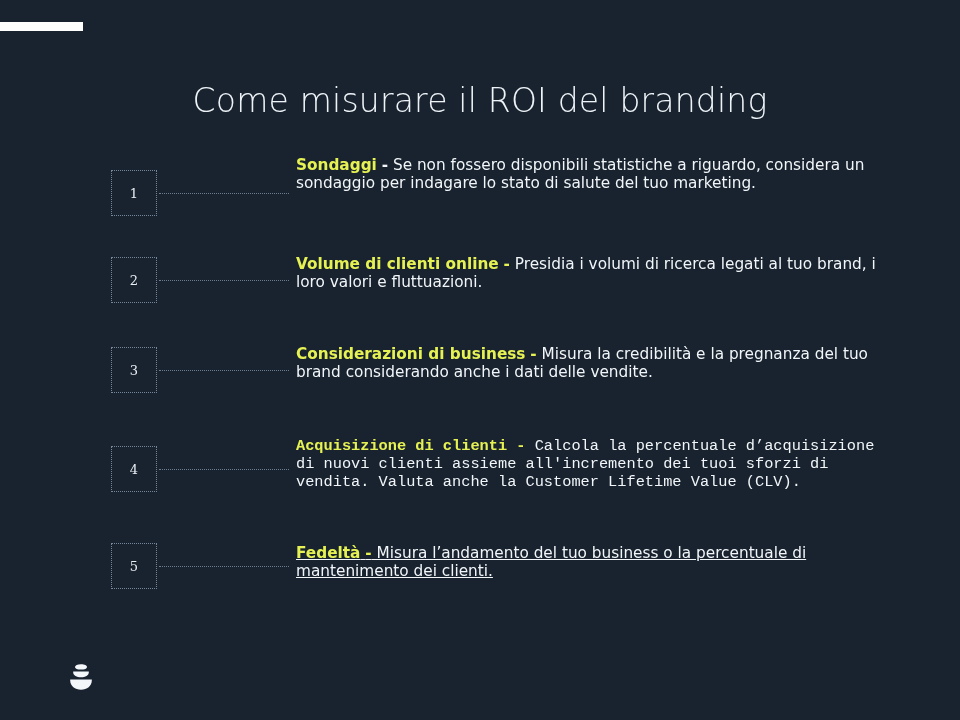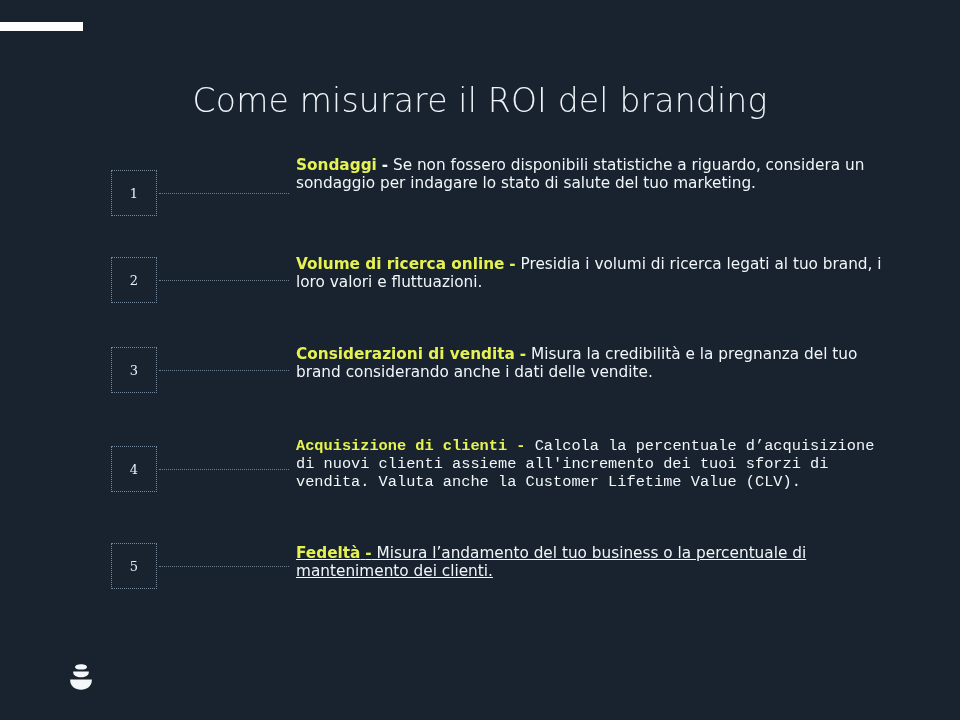--- a/index.html
+++ b/index.html
@@ -139,30 +139,30 @@
       </div>
       <div class="point-text" style="top: 0px;"><span class="lead">Sondaggi</span> <span class="dash-white">-</span><span class="body"> Se non fossero disponibili statistiche a riguardo, considera un sondaggio per indagare lo stato di salute del tuo marketing.</span></div>
     </div>
     <div class="point-row" style="top: 0px;">
       <div class="marker-wrap" style="top: 101px;">
         <div class="num-box">
           <span class="num-text">2</span>
         </div>
         <div class="connector"></div>
       </div>
-      <div class="point-text" style="top: 99px;"><span class="lead">Volume di ricerca online</span> <span class="dash-yellow">-</span><span class="body">  Presidia i volumi di ricerca legati al tuo brand, i loro valori e fluttuazioni.</span></div>
+      <div class="point-text" style="top: 99px;"><span class="lead">Volume di clienti online</span> <span class="dash-yellow">-</span><span class="body">  Presidia i volumi di ricerca legati al tuo brand, i loro valori e fluttuazioni.</span></div>
     </div>
     <div class="point-row" style="top: 0px;">
       <div class="marker-wrap" style="top: 191px;">
         <div class="num-box">
           <span class="num-text">3</span>
         </div>
         <div class="connector"></div>
       </div>
-      <div class="point-text" style="top: 189px;"><span class="lead">Considerazioni di vendita</span> <span class="dash-yellow">-</span><span class="body">  Misura la credibilità e la pregnanza del tuo brand considerando anche i dati delle vendite.</span></div>
+      <div class="point-text" style="top: 189px;"><span class="lead">Considerazioni di business</span> <span class="dash-yellow">-</span><span class="body">  Misura la credibilità e la pregnanza del tuo brand considerando anche i dati delle vendite.</span></div>
     </div>
     <div class="point-row" style="top: 0px;">
       <div class="marker-wrap" style="top: 290px;">
         <div class="num-box">
           <span class="num-text">4</span>
         </div>
         <div class="connector"></div>
       </div>
       <div class="point-text" style="top: 281px; font-family: Liberation Mono, monospace;"><span class="lead">Acquisizione di clienti</span> <span class="dash-yellow">-</span><span class="body">  Calcola la percentuale d’acquisizione di nuovi clienti assieme all'incremento dei tuoi sforzi di vendita. Valuta anche la Customer Lifetime Value (CLV).</span></div>
     </div>

